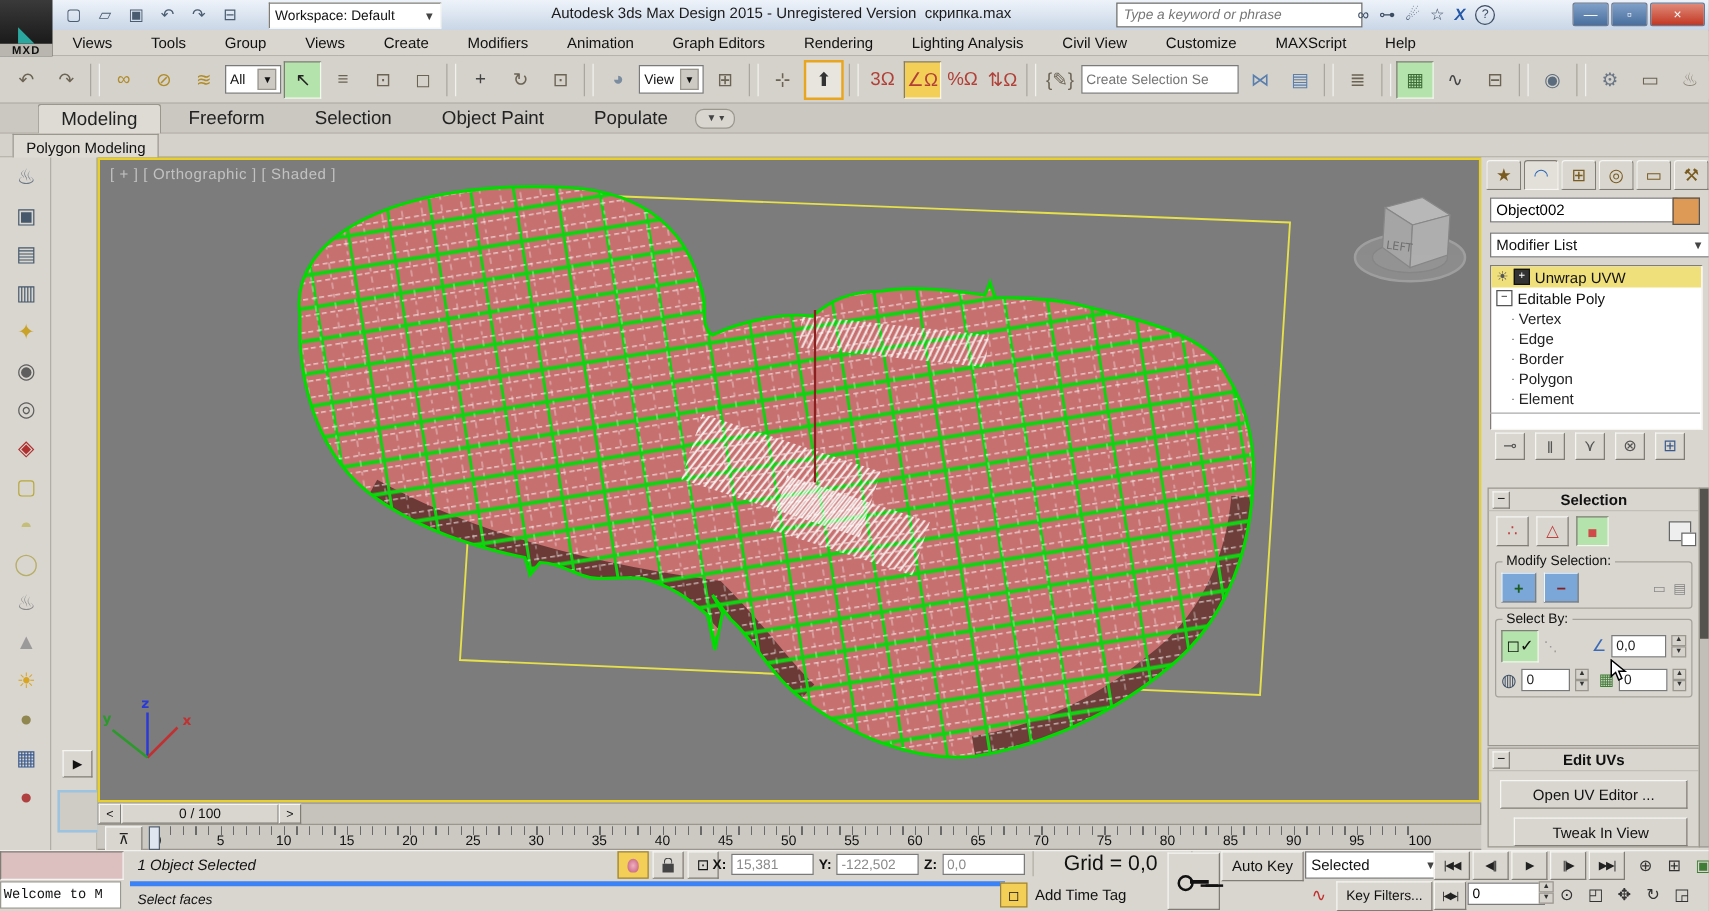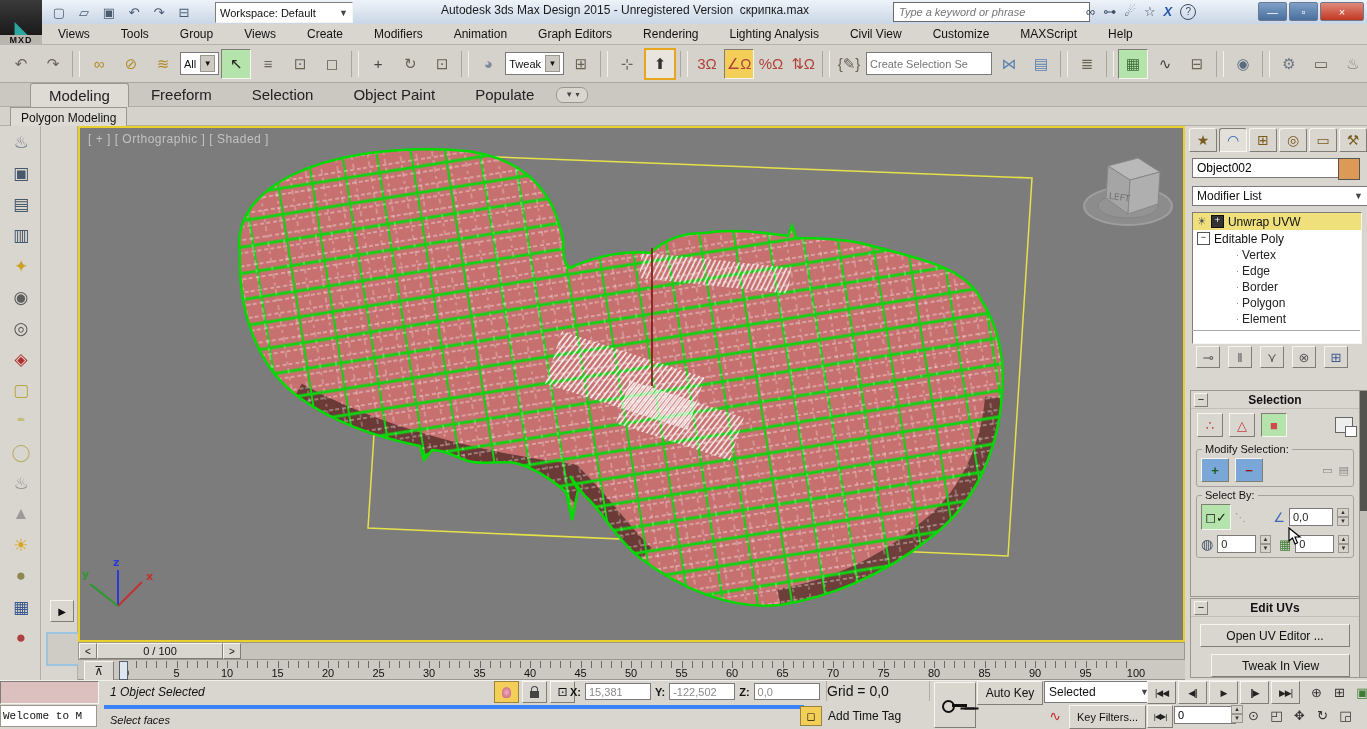--- a/index.html
+++ b/index.html
@@ -66,21 +66,21 @@
   #colorswatch{left:1338px;top:158px;width:20px;height:20px;background:#dd9a57;border:1px solid #555;}
   #modlist{left:1192px;top:186px;width:166px;height:18px;background:#fff;border:1px solid #7a7a7a;font-size:12px;padding:0 4px;justify-content:space-between;}
   #stackbox{left:1192px;top:212px;width:168px;height:130px;background:#fff;border:1px solid;border-color:#807d76 #f6f5f2 #f6f5f2 #807d76;font-size:12px;overflow:hidden;}
   .stackrow{height:17px;display:flex;align-items:center;gap:4px;padding-left:4px;}
   .stackrow.hl{background:#f0e07c;}
   .pm{width:11px;height:11px;border:1px solid #555;background:#fff;font-size:9px;line-height:9px;text-align:center;color:#111;}
   .pm.dark{background:#333;color:#fff;border-color:#111;}
   .bulb{font-size:11px;color:#555;}
   .stackchild{height:16px;display:flex;align-items:center;padding-left:22px;color:#222;background:
      linear-gradient(to right, transparent 17px, #999 17px, #999 18px, transparent 18px);
-     background-size:100% 1px;background-repeat:no-repeat;background-position:0 8px;margin-left:27px;}
+     background-size:100% 1px;background-repeat:no-repeat;background-position:0 8px;}
   #stackdiv{left:1192px;top:330px;width:168px;height:1px;background:#aaa;}
   #stackbtns{left:1196px;top:346px;gap:8px;}
   .sbtn{width:22px;height:20px;display:flex;align-items:center;justify-content:center;font-size:13px;color:#555;}
   .rollout{position:absolute;left:1190px;width:168px;border:1px solid #9a978f;background:#d9d6cf;}
   .rhead{height:17px;display:flex;align-items:center;font-weight:bold;font-size:12px;justify-content:center;position:relative;border-bottom:1px solid #c2bfb8;}
   .rhead .minus{position:absolute;left:3px;top:2px;width:12px;height:12px;font-weight:normal;font-size:11px;line-height:10px;text-align:center;}
   .group{border:1px solid #a5a29b;border-radius:3px;margin:8px 5px 5px 5px;position:relative;padding:8px 4px 4px 4px;}
   .group>.glabel{position:absolute;top:-7px;left:5px;background:#d9d6cf;padding:0 3px;font-size:11px;}
   .sob{width:24px;height:22px;display:flex;align-items:center;justify-content:center;font-size:13px;}
   .cube{width:16px;height:14px;border:1px solid #666;background:#eee;position:relative;}
@@ -104,21 +104,21 @@
   
   #statusbar{left:0;top:680px;width:1367px;height:49px;background:#d9d6cf;border-top:1px solid #f2f1ee;box-sizing:border-box;}
   #mxsmini{left:0px;top:681px;width:97px;height:21px;background:#dcc0c0;}
   #mxslisten{left:0px;top:705px;width:97px;height:22px;background:#fff;font-family:"Liberation Mono","DejaVu Sans Mono",monospace;font-size:11px;display:flex;align-items:center;padding-left:2px;white-space:nowrap;overflow:hidden;border:1px solid #9a978f;box-sizing:border-box;}
   #statusline{left:104px;top:681px;width:384px;height:21px;display:flex;align-items:center;padding-left:6px;font-size:12px;border-right:1px solid #b1aea7;font-style:italic;}
   #promptline{left:104px;top:705px;width:694px;height:22px;display:flex;align-items:center;padding-left:6px;font-size:11px;border-top:4px solid #3b82f6;font-style:italic;}
   .mini{width:23px;height:20px;display:flex;align-items:center;justify-content:center;font-size:12px;}
   #coords{left:570px;top:681px;gap:4px;height:21px;}
   #coords b{font-size:11px;}
   #coords input{width:58px;height:15px;border:1px solid #7a7a7a;font-size:11px;color:#8a8a8a;padding:0 3px;}
-  #gridbox{left:826px;top:681px;width:102px;height:20px;display:flex;align-items:center;padding-left:0;font-size:14px;border-left:1px solid #b1aea7;border-right:1px solid #b1aea7;}
+  #gridbox{left:826px;top:681px;width:102px;height:20px;display:flex;align-items:center;padding-left:24px;font-size:17px;border-left:1px solid #b1aea7;border-right:1px solid #b1aea7;}
   #timetag{left:800px;top:705px;height:22px;display:flex;align-items:center;gap:6px;font-size:12px;}
   #cubebtn{width:20px;height:18px;background:#f3cf57;border:1px solid #9a8340;display:flex;align-items:center;justify-content:center;font-size:11px;}
   #keybtn{left:934px;top:682px;width:40px;height:44px;display:flex;align-items:center;justify-content:center;}
   #autokey{left:977px;top:681px;width:64px;height:22px;}
   #setkey{left:977px;top:705px;width:64px;height:22px;margin-top:44px;}
   #seldrop{left:1044px;top:681px;width:100px;height:20px;background:#fff;border:1px solid #7a7a7a;font-size:12px;padding:0 4px;justify-content:space-between;}
   #curveicon{left:1044px;top:705px;width:22px;height:22px;display:flex;align-items:center;justify-content:center;color:#c03030;font-size:14px;}
   #keyfilters{left:1069px;top:705px;width:75px;height:22px;font-size:11px;}
   #playrow{left:1147px;top:681px;gap:2px;}
   .pbtn{width:27px;height:21px;display:flex;align-items:center;justify-content:center;font-size:9px;letter-spacing:-1px;color:#222;}
@@ -215,21 +215,21 @@
       <span class="tb raised">⊡</span>
       <span class="tb raised">◻</span>
       <span class="tsep"></span>
       <span class="tb raised" style="color: rgb(68, 68, 68);">+</span>
       <span class="tb raised">↻</span>
       <span class="tb raised">⊡</span>
       <span class="tsep"></span>
       <span class="tb raised" style="color: rgb(122, 140, 160);">◕</span>
     </span>
   <span class="tb-select" style="width:72px">
-    <span>Tweak</span>
+    <span>View</span>
       <span class="arrow">▼</span>
   </span>
   <span class="flex" style="gap:2px">
 
   <span class="tb raised">⊞</span>
       <span class="tsep"></span>
       <span class="tb raised">⊹</span>
       <span class="tb raised outlined" style="color: rgb(51, 51, 51);">⬆</span>
       <span class="tsep"></span>
       <span class="tb raised" style="color: rgb(176, 64, 56);">3Ω</span>

